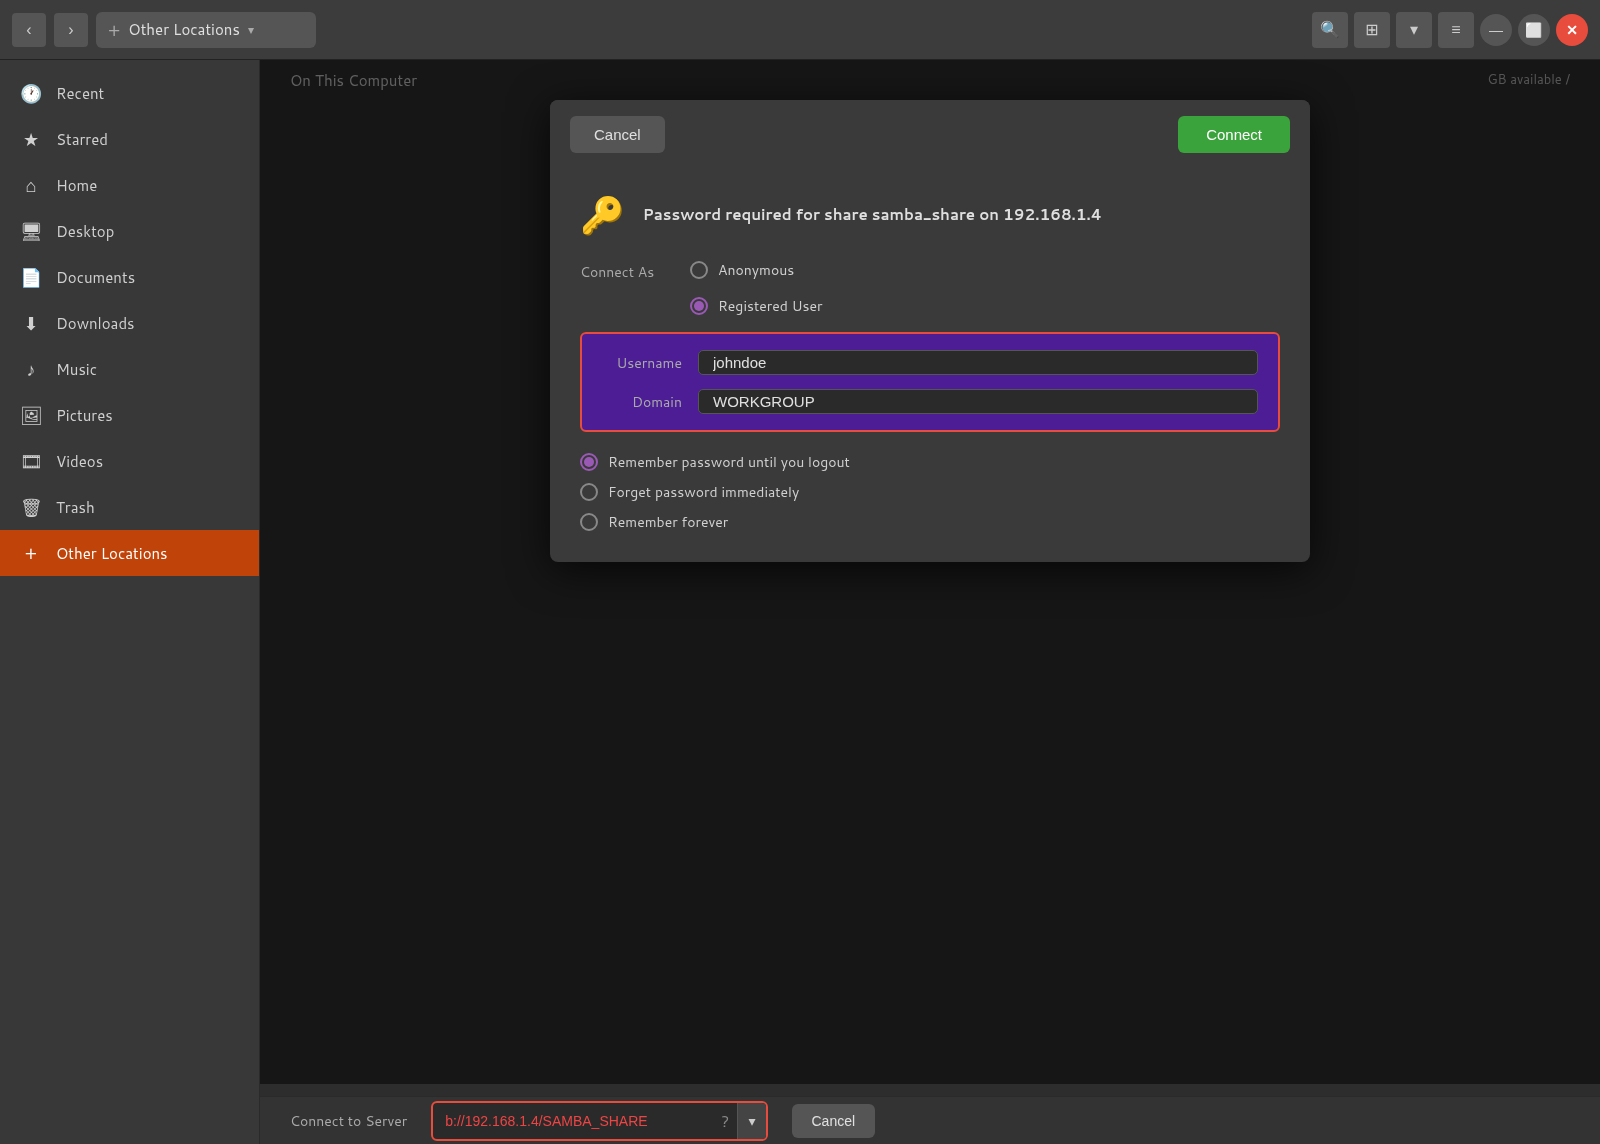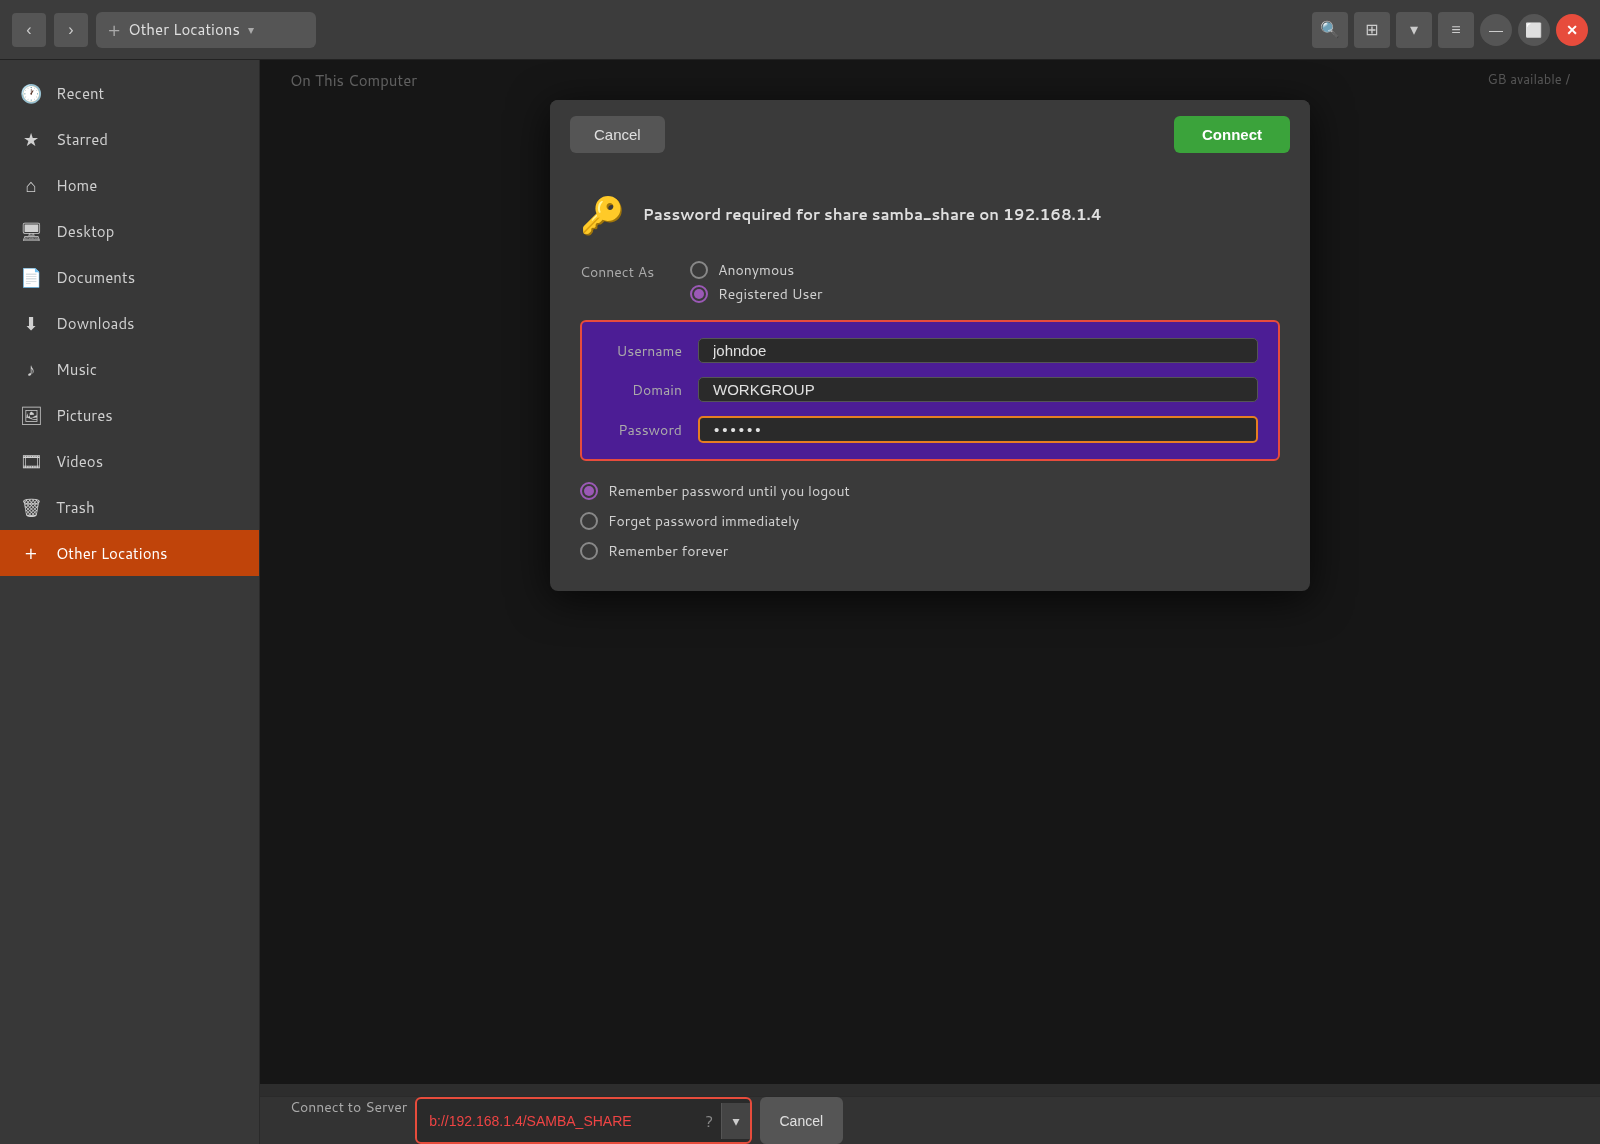--- a/index.html
+++ b/index.html
@@ -164,21 +164,21 @@
       cursor: pointer;
     }
     .btn-connect {
       background: #3ba33b;
       border: none;
       border-radius: 6px;
       color: #fff;
       padding: 10px 28px;
       font-size: 15px;
       cursor: pointer;
-      font-weight: bold;
+      font-weight: normal;
     }
 
     .dialog-body {
       padding: 20px 30px 30px;
     }
     .dialog-header {
       display: flex;
       align-items: center;
       gap: 18px;
       margin-bottom: 20px;
@@ -201,21 +201,21 @@
     }
     .connect-as-label {
       color: #aaa;
       font-size: 14px;
       padding-top: 2px;
       min-width: 90px;
     }
     .radio-group {
       display: flex;
       flex-direction: column;
-      gap: 4px;
+      gap: 16px;
     }
     .radio-item {
       display: flex;
       align-items: center;
       gap: 10px;
       font-size: 14px;
       color: #d0d0d0;
       cursor: pointer;
     }
     .radio-circle {
@@ -283,22 +283,23 @@
     
     .bottom-bar {
       position: absolute;
       bottom: 0;
       left: 0;
       right: 0;
       height: 48px;
       background: #333;
       border-top: 1px solid #2a2a2a;
       display: flex;
+      align-items: center;
       padding: 0 30px;
-      gap: 8px;
+      gap: 24px;
     }
     .bottom-label {
       color: #aaa;
       font-size: 14px;
     }
     .server-input-wrap {
       display: flex;
       align-items: center;
       gap: 0;
       border: 2px solid #e74c3c;
@@ -484,24 +485,20 @@
 
           <div class="fields-box">
             <div class="field-row">
               <label class="field-label">Username</label>
               <input type="text" class="field-input" value="johndoe" style="">
             </div>
             <div class="field-row">
               <label class="field-label">Domain</label>
               <input type="text" class="field-input" value="WORKGROUP" style="">
             </div>
-            <div class="field-row">
-              <label class="field-label">Password</label>
-              <input type="password" class="field-input password-field" value="123456" style="">
-            </div>
           </div>
 
           <div class="remember-group">
             <label class="radio-item">
               <div class="radio-circle selected"></div>
               <span>Remember password until you logout</span>
             </label>
             <label class="radio-item">
               <div class="radio-circle"></div>
               <span>Forget password immediately</span>

